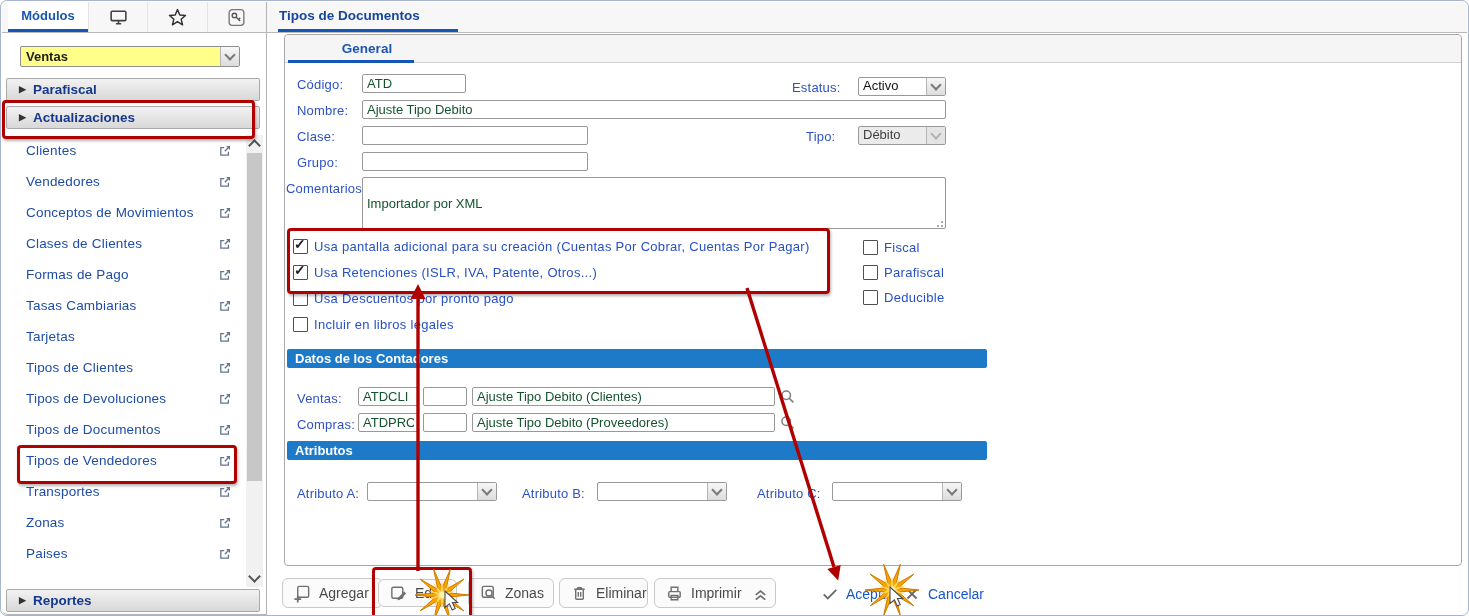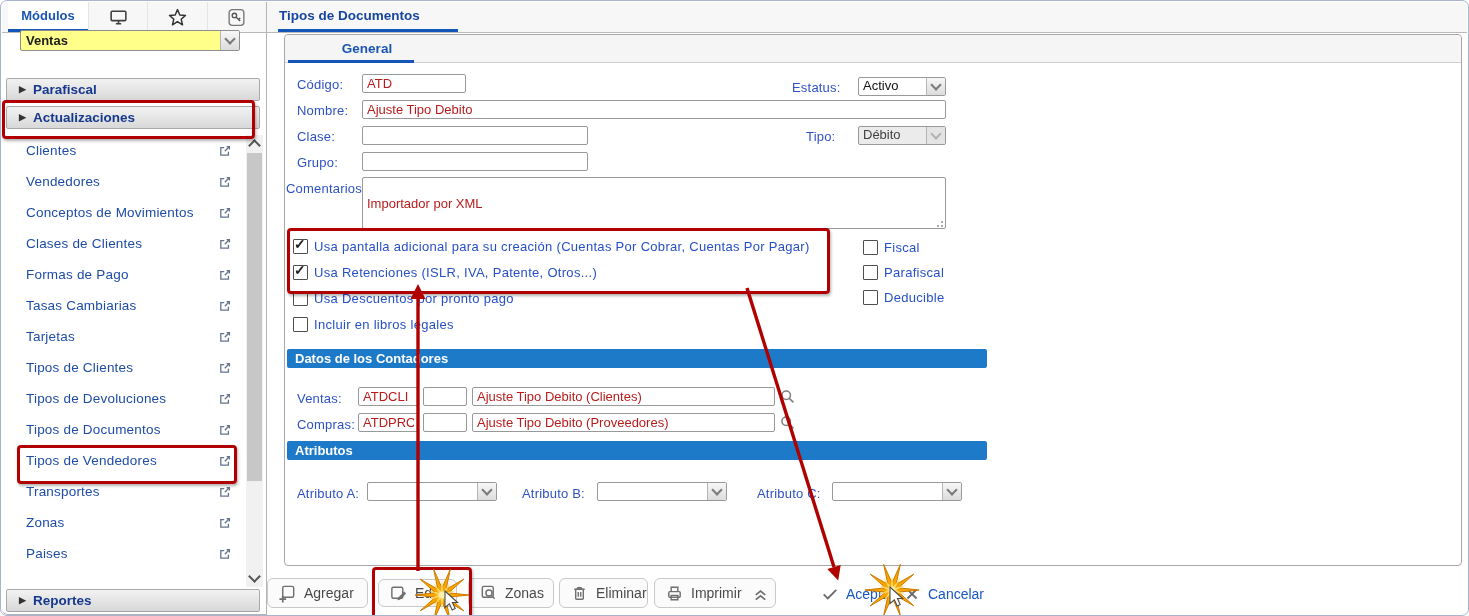--- a/index.html
+++ b/index.html
@@ -8,21 +8,21 @@
   
   .sidebar{position:absolute;left:1px;top:1px;width:264px;height:612px;background:#fff;
            border-right:1px solid #b3b3b3;border-bottom:1px solid #b3b3b3;border-radius:6px 0 0 6px;}
   .side-tabs{position:absolute;left:0;top:0;right:0;height:30px;background:#f7f7f7;
              border-bottom:1px solid #b9b9b9;display:flex;border-radius:6px 0 0 0;}
   .tab-modulos{width:80px;margin-left:6px;background:#fff;border-bottom:3px solid #1456b8;
                color:#1a56b0;font-weight:bold;font-size:13px;display:flex;align-items:center;
                justify-content:center;box-sizing:border-box;cursor:default;}
   .icon-cell{flex:1;display:flex;align-items:center;justify-content:center;border-left:1px solid #e4e4e4;}
   .icon-cell svg{width:21px;height:21px;}
-  .module-select{position:absolute;left:18px;top:28px;width:220px;height:21px;border:1px solid #8f8f8f;
+  .module-select{position:absolute;left:18px;top:44px;width:220px;height:21px;border:1px solid #8f8f8f;
                  border-radius:2px;display:flex;align-items:center;background:#ffff8a;box-sizing:border-box;}
   .module-select .sv{flex:1;font-size:13px;font-weight:bold;color:#1c1c1c;padding-left:5px;}
   .accordion{position:absolute;left:4px;width:254px;height:23px;box-sizing:border-box;
              background:linear-gradient(#f2f2f2,#d8d8d8);border:1px solid #a9a9a9;border-radius:2px;
              display:flex;align-items:center;font-size:13.5px;font-weight:bold;color:#16388c;
              padding-left:12px;cursor:default;}
   .acc-arrow::before{content:"\25B6";font-size:9px;color:#333;margin-right:7px;position:relative;top:-1px;}
   #acc-oper{top:76px;} #acc-actu{top:104px;} #acc-repo{top:587px;}
   .side-list{position:absolute;left:2px;top:133px;right:22px;height:452px;overflow:hidden;}
   .sitem{height:31px;display:flex;align-items:center;justify-content:space-between;
@@ -41,21 +41,21 @@
   .panel{position:absolute;left:283px;top:33px;width:1178px;height:532px;background:#fff;
          border:1px solid #a8a8a8;border-radius:4px;box-sizing:border-box;}
   .panel-head{position:absolute;left:0;top:0;right:0;height:27px;background:#f5f5f5;
               border-bottom:1px solid #d0d0d0;border-radius:4px 4px 0 0;}
   .gen-tab{position:absolute;left:34px;top:6px;width:96px;text-align:center;font-size:13.5px;
            font-weight:bold;color:#1a56b0;}
   .gen-underline{position:absolute;left:3px;top:25px;width:126px;height:3px;background:#1456b8;}
   .flabel{position:absolute;font-size:13px;color:#2e52c4;letter-spacing:.2px;white-space:nowrap;}
   .tin{position:absolute;height:19px;border:1px solid #999;border-radius:2px;
        font-family:"Liberation Sans",sans-serif;font-size:13px;padding:0 4px;box-sizing:border-box;
-       color:#b91c1c;background:#fff;}
+       color:#14532d;background:#fff;}
   textarea.tin{resize:none;padding-top:18px;height:52px;line-height:15px;}
   .resize-dots{position:absolute;width:8px;height:8px;}
   .resize-dots i{position:absolute;width:2px;height:2px;background:#aaa;}
   .resize-dots i:nth-child(1){right:0;bottom:0;} .resize-dots i:nth-child(2){right:4px;bottom:0;}
   .resize-dots i:nth-child(3){right:0;bottom:4px;}
   .sel{position:absolute;height:19px;border:1px solid #999;border-radius:2px;background:#fff;
        display:flex;align-items:flex-start;box-sizing:border-box;}
   .sel .sv{flex:1;font-size:13px;color:#111;padding-left:4px;white-space:nowrap;overflow:hidden;}
   .sbtn{width:18px;align-self:stretch;background:linear-gradient(#f7f7f7,#dcdcdc);
         border-left:1px solid #b5b5b5;display:flex;align-items:center;justify-content:center;}
@@ -438,21 +438,21 @@
     </div>
     <span class="flabel" style="left:472px;top:451px">Atributo C:</span>
     <div class="sel" style="left:547px;top:447px;width:130px">
       <span class="sv"></span>
       <span class="sbtn">
           <span class="cdn"></span>
         </span>
     </div>
   </div>
 
-  <div class="tbtn" style="left:266px;width:101px">
+  <div class="tbtn" style="left:281px;width:101px">
     <svg>
         <use href="#i-add"></use>
       </svg>
     <span>Agregar</span>
   </div>
   <div class="tbtn" style="left:377px;top:578px;width:79px;height:28px">
     <svg>
         <use href="#i-edit"></use>
       </svg>
     <span>Editar</span>

